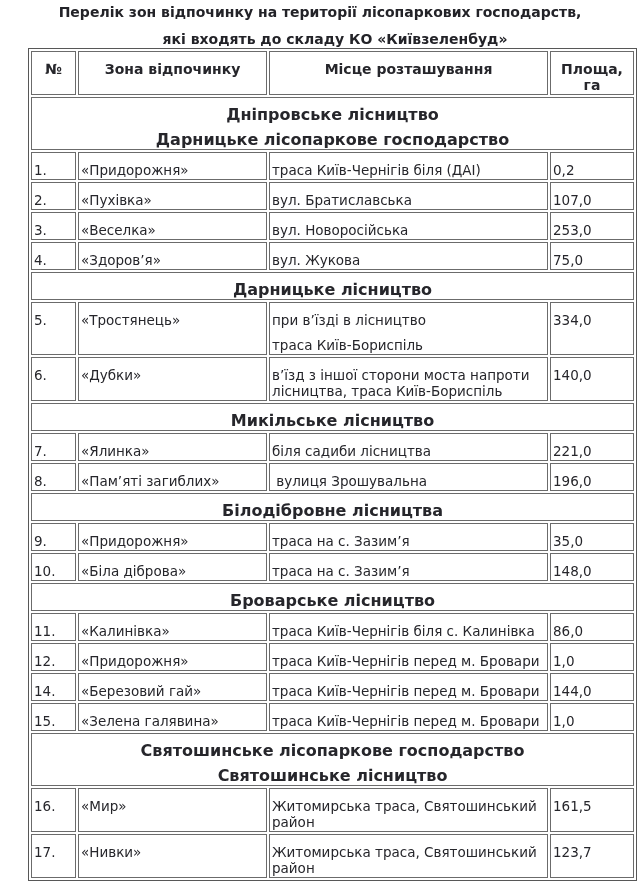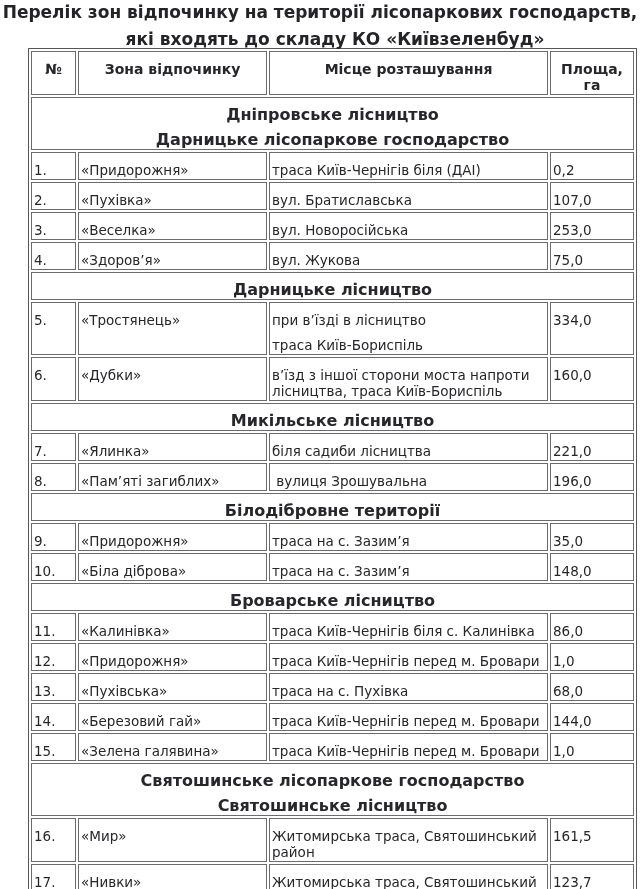--- a/index.html
+++ b/index.html
@@ -5,21 +5,21 @@
   html, body { margin: 0; padding: 0; }
   body {
     width: 640px; height: 889px; overflow: hidden;
     background: #ffffff;
     font-family: "DejaVu Sans", sans-serif;
     color: #26262b;
   }
   .doc-title p {
     text-align: center;
     font-weight: bold;
-    font-size: 17px;
+    font-size: 14px;
     line-height: 16px;
     color: #232328;
   }
   .title-1 { margin: 4px 0 0 0; }
   .title-2 { margin: 11px 0 1px 0; padding-left: 30px; }
 
   table.zones {
     margin-left: 28px;
     width: 609px;
     table-layout: fixed;
@@ -173,21 +173,21 @@
           <p>6.</p>
         </td>
     <td>
           <p>«Дубки»</p>
         </td>
     <td>
           <p>в’їзд з іншої сторони моста напроти
 лісництва, траса Київ-Бориспіль</p>
         </td>
     <td>
-          <p>160,0</p>
+          <p>140,0</p>
         </td>
   </tr>
 
   <tr class="section">
     <td colspan="4">
       <p>Микільське лісництво</p>
     </td>
   </tr>
 
   <tr>
@@ -214,21 +214,21 @@
     <td>
           <p> вулиця Зрошувальна</p>
         </td>
     <td>
           <p>196,0</p>
         </td>
   </tr>
 
   <tr class="section">
     <td colspan="4">
-      <p>Білодібровне території</p>
+      <p>Білодібровне лісництва</p>
     </td>
   </tr>
 
   <tr>
     <td>
           <p>9.</p>
         </td>
     <td>
           <p>«Придорожня»</p>
         </td>
@@ -279,34 +279,20 @@
           <p>12.</p>
         </td>
     <td>
           <p>«Придорожня»</p>
         </td>
     <td>
           <p>траса Київ-Чернігів перед м. Бровари</p>
         </td>
     <td>
           <p>1,0</p>
-        </td>
-  </tr>
-  <tr>
-    <td>
-          <p>13.</p>
-        </td>
-    <td>
-          <p>«Пухівська»</p>
-        </td>
-    <td>
-          <p>траса на с. Пухівка</p>
-        </td>
-    <td>
-          <p>68,0</p>
         </td>
   </tr>
   <tr>
     <td>
           <p>14.</p>
         </td>
     <td>
           <p>«Березовий гай»</p>
         </td>
     <td>

